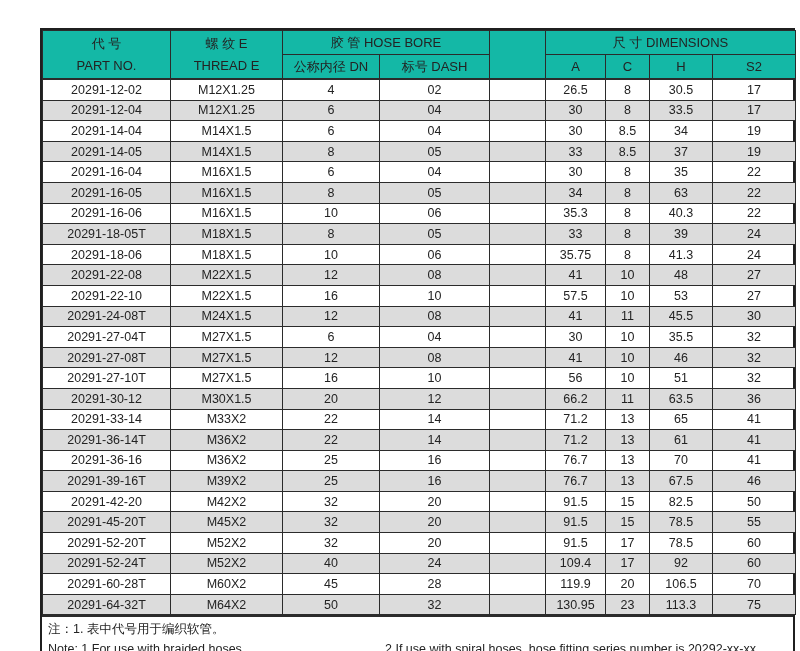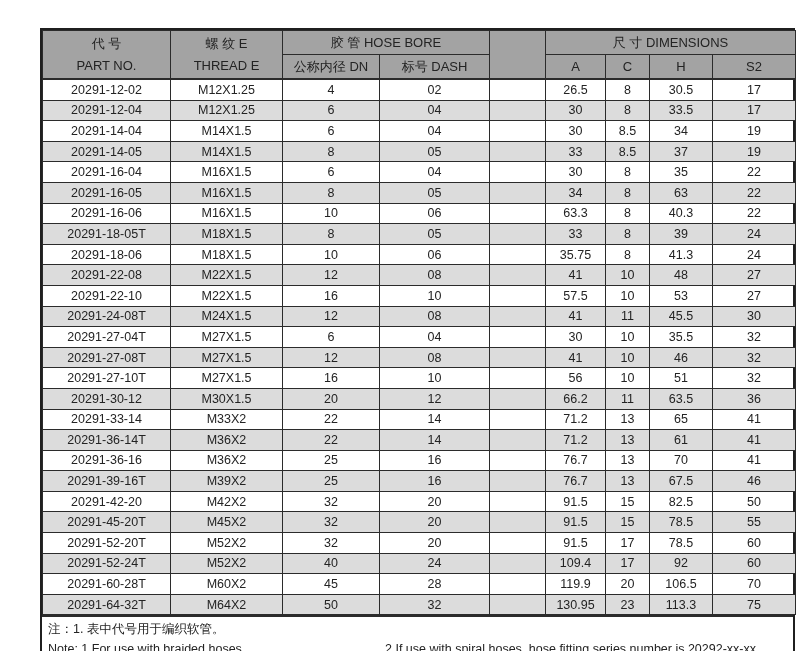--- a/index.html
+++ b/index.html
@@ -16,21 +16,21 @@
   }
   table.spec-table {
     width: 100%; border-collapse: collapse; table-layout: fixed;
   }
   .spec-table th, .spec-table td {
     border: 1px solid #2b2b2b;
     text-align: center; vertical-align: middle;
     padding: 0; overflow: hidden; white-space: nowrap;
   }
   .spec-table thead th {
-    background: #a3a3a3; font-weight: normal; font-size: 13px;
+    background: #14b8a6; font-weight: normal; font-size: 13px;
   }
   .spec-table thead tr.group-row th { height: 23px; }
   .spec-table thead tr.sub-row th { height: 23px; margin-left: 35px; }
   .spec-table thead th.two-line { line-height: 1.62; }
   .spec-table thead tr.sub-row th,
   .spec-table thead th[rowspan] { border-bottom: 2px solid #2b2b2b; }
   .spec-table tbody td { height: 19.6px; font-size: 12.5px; }
   .spec-table tbody tr:nth-child(even) td { background: #dcdcdc; }
   .notes {
     border-top: 2px solid #2b2b2b; background: #ffffff;
@@ -145,21 +145,21 @@
             <td>8</td>
             <td>63</td>
             <td>22</td>
           </tr>
           <tr>
             <td>20291-16-06</td>
             <td>M16X1.5</td>
             <td>10</td>
             <td>06</td>
             <td></td>
-            <td>63.3</td>
+            <td>35.3</td>
             <td>8</td>
             <td>40.3</td>
             <td>22</td>
           </tr>
           <tr>
             <td>20291-18-05T</td>
             <td>M18X1.5</td>
             <td>8</td>
             <td>05</td>
             <td></td>

